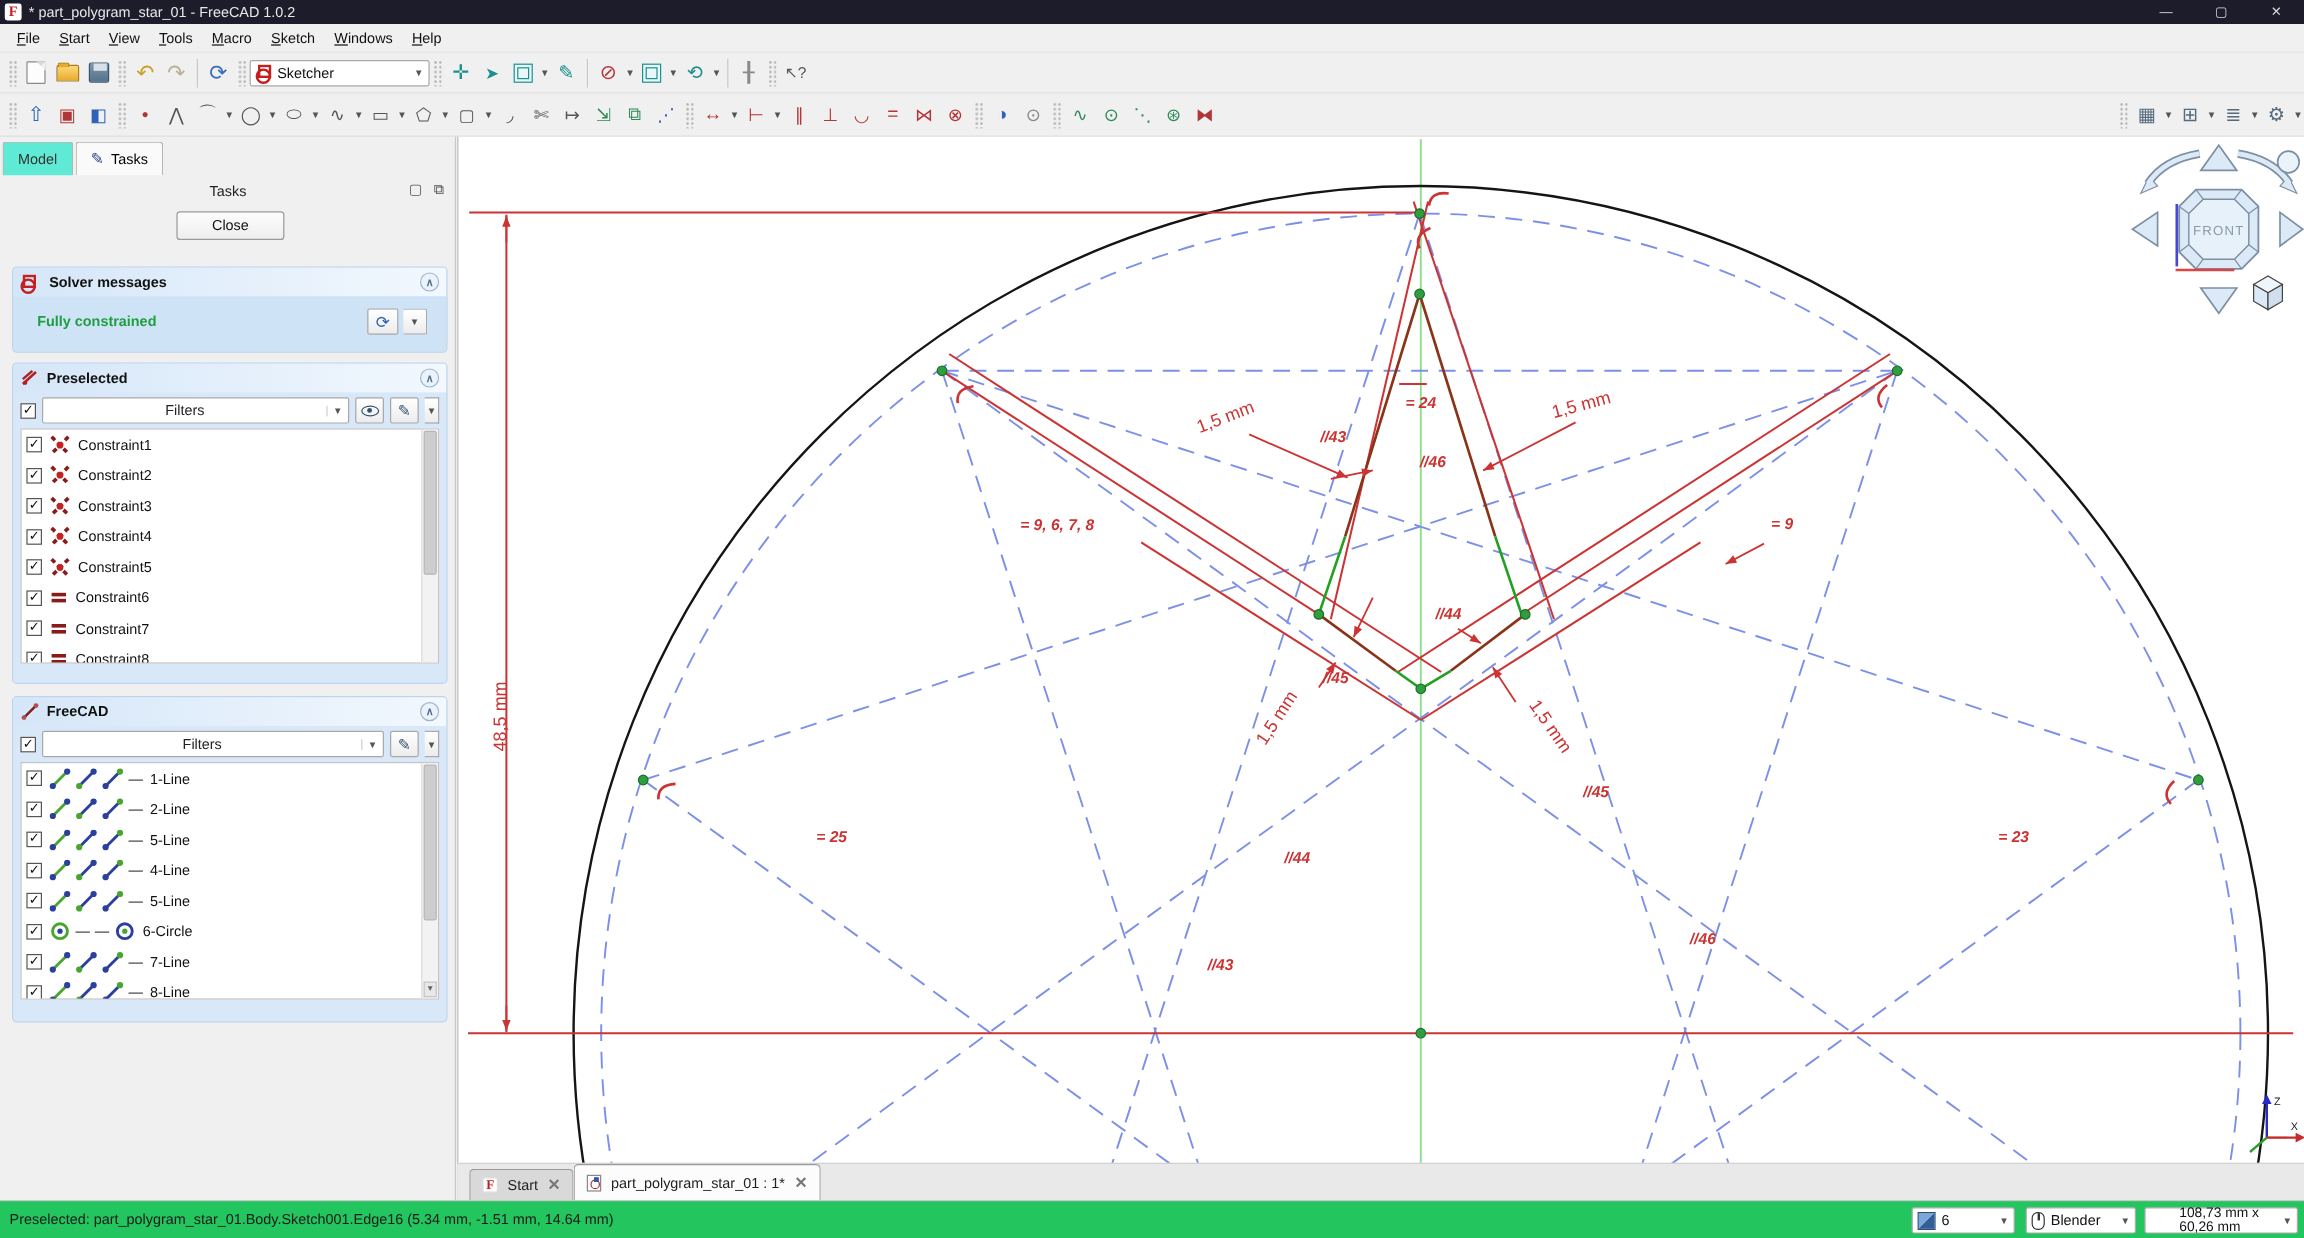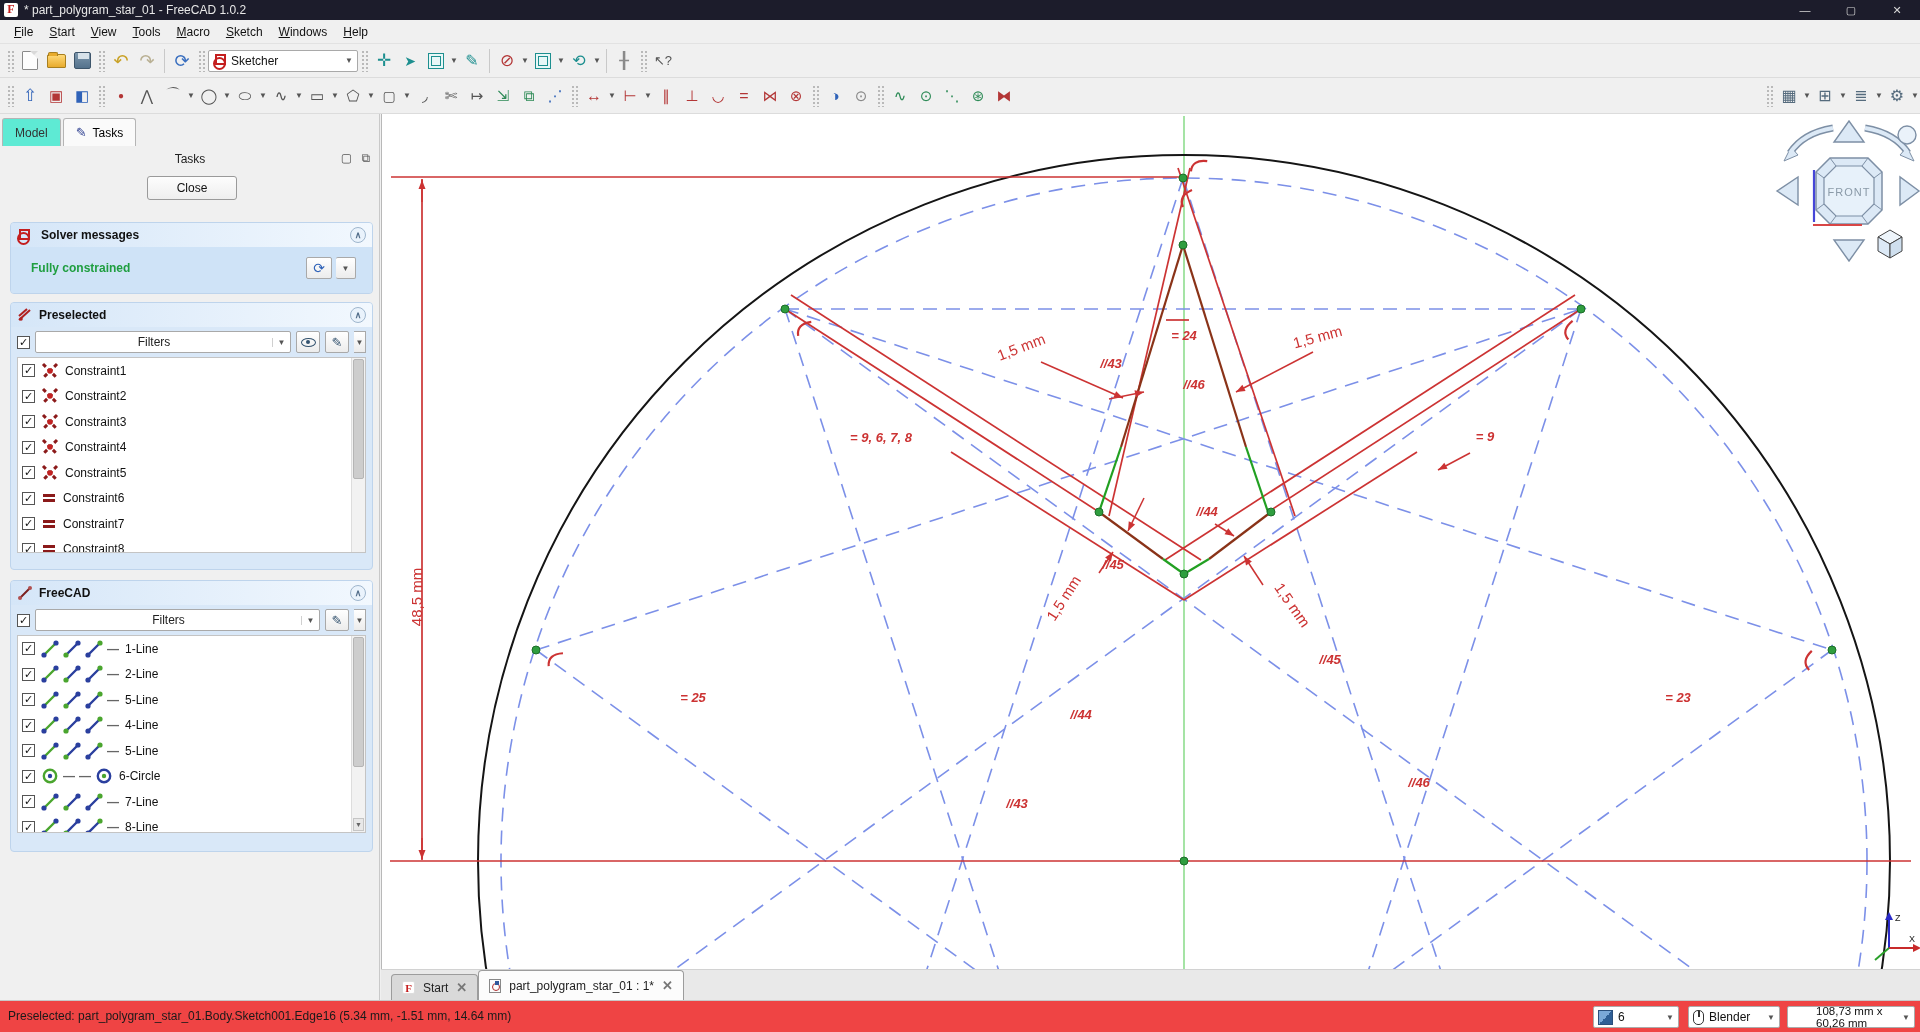--- a/index.html
+++ b/index.html
@@ -85,21 +85,21 @@
   .doc-tab { display:flex; align-items:center; gap:8px; font-size:12px; color:#222; border:1px solid #9c9c9c; border-bottom:none; border-radius:4px 4px 0 0; padding:0 10px; }
   .doc-tab.inactive { background:#d9d9d9; height:26px; }
   .doc-tab.active { background:#fcfcfc; height:30px;justify-content:flex-end; }
   .tab-close { color:#777; font-size:13px; font-weight:bold; }
   .tab-flogo { width:13px; height:13px; background:#fff; border:1px solid #ddd; border-radius:2px; color:#c41e1e; font-weight:bold; font-size:11px; line-height:12px; text-align:center; font-family:"Liberation Serif", serif; }
   .tab-sketchdoc { width:12px; height:14px; background:#fdfdfd; border:1px solid #888; position:relative; }
   .tab-sketchdoc:before { content:""; position:absolute; left:2px; top:3px; width:6px; height:6px; border:1.5px solid #b03030; border-radius:50%; }
   .tab-sketchdoc:after { content:""; position:absolute; right:1px; top:1px; width:4px; height:4px; background:#31589c; }
 
   
-  #statusbar { position:absolute; left:0; top:1000px; width:1920px; height:32px; background:#ef4444; border-top:1px solid #c8c8c8; }
+  #statusbar { position:absolute; left:0; top:1000px; width:1920px; height:32px; background:#22c55e; border-top:1px solid #c8c8c8; }
   #status-text { position:absolute; left:8px; top:8px; font-size:12px; color:#1a1a1a; }
   .status-w { position:absolute; top:5px; height:22px; background:#fff; border:1px solid #ababab; border-radius:2px; display:flex; align-items:center; font-size:12px; color:#111; padding:0 4px; gap:5px; }
   .status-w .dd { font-size:8px; color:#555; margin-left:auto; padding-left:6px; }
   .grid-ic { width:15px; height:15px; background:linear-gradient(135deg,#7aa8d8 0 50%, #2f5f96 50% 100%); border:1px solid #2a4f7c; }
   .mouse-ic { width:11px; height:15px; border:1.5px solid #333; border-radius:5px; position:relative; }
   .mouse-ic:before { content:""; position:absolute; left:4px; top:0; width:1.5px; height:6px; background:#333; }
 </style>
 </head>
 <body>
 

